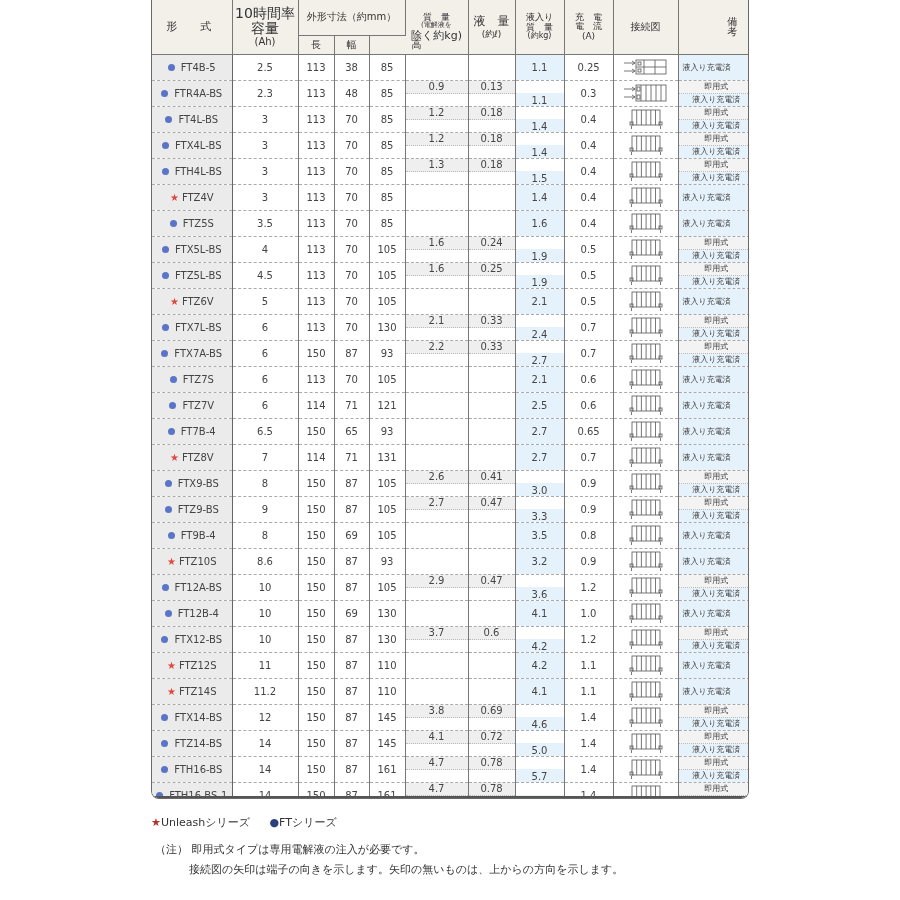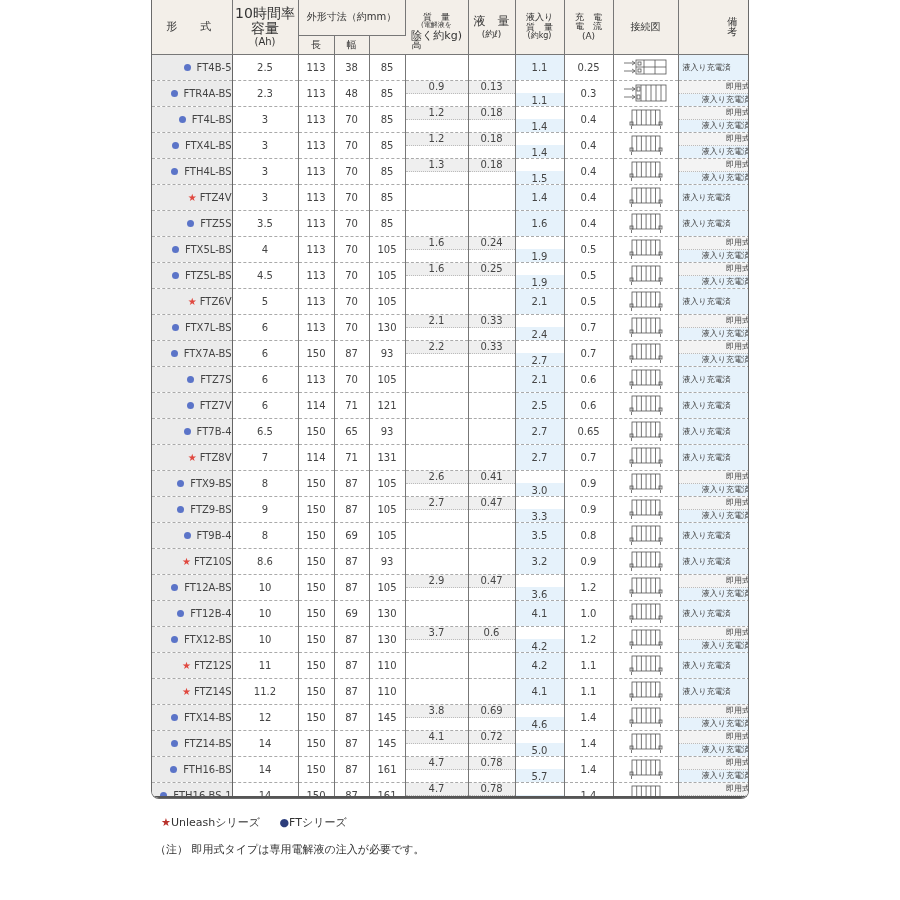--- a/index.html
+++ b/index.html
@@ -7,37 +7,37 @@
   .tbl-wrap { position:absolute; left:151px; top:0px; width:598px; height:799px; border:1px solid #6a6a6a; border-radius:0 0 8px 8px; border-top:none; box-sizing:border-box; overflow:hidden; }
   .tbl-wrap::after { content:""; position:absolute; left:0; right:0; bottom:0; height:2px; background:#555; }
   table { border-collapse:collapse; width:598px; table-layout:fixed; }
   th { background:#f3efe9; font-weight:normal; color:#333; border-right:1px solid #777; border-bottom:1px solid #777; padding:0; text-align:center; line-height:1.05; }
   th.mid { font-size:10px; }
   th.big { font-size:11px; letter-spacing:6px; }
   th.h1 { height:35px; }
   th.h2 { height:18px; font-size:10px; }
   td { border-right:1px solid #777; border-bottom:1px dashed #aaa; padding:0; font-size:10px; text-align:center; height:25px; color:#444; position:relative; }
   td:last-child, th:last-child { border-right:none;padding-left:42px; }
-  td.model { background:#ebebeb; text-align:right; font-size:10px; border-right:1px solid #666; }
+  td.model { background:#ebebeb; text-align:center; font-size:10px; border-right:1px solid #666; }
   .mark-dot { display:inline-block; width:7px; height:7px; border-radius:50%; background:#5b74c8; margin-right:6px; vertical-align:middle; position:relative; top:-1px; }
   .mark-star { display:inline-block; color:#e0483f; font-size:10px; margin-right:5px; vertical-align:middle; width:7px; }
   td.split { padding:0; vertical-align:top; }
   .split-top { height:12px; line-height:12px; background:#efefef; border-bottom:1px dotted #bbb; font-size:10px; }
   .split-bot { height:12px; line-height:14px; }
   td.wet { background:#e6f2fb; }
   td.wet-split { padding:0; vertical-align:top; background:#fff; }
   .wet-top { height:12px; background:#fff; }
   .wet-bot { height:13px; line-height:15px; background:#e6f2fb; }
   td.note { text-align:left; padding-left:4px; font-size:8px; }
   td.note-single { background:#e6f2fb; }
   .note-top { height:12px; line-height:12px; background:#f3f3f3; border-bottom:1px dotted #bbb; padding-left:4px; }
   .note-bot { height:12px; line-height:12px; background:#e6f2fb; padding-left:4px; }
-  td.note-split { padding:0; text-align:right; font-size:8px; vertical-align:top; }
+  td.note-split { padding:0; text-align:center; font-size:8px; vertical-align:top; }
   .diagram { display:inline-block; vertical-align:middle; }
-  .legend { position:absolute; left:161px; top:815px; font-size:11px; color:#333; }
+  .legend { position:absolute; left:151px; top:815px; font-size:11px; color:#333; }
   .legend .star { color:#b8322c; }
   .legend .dot { color:#2d3e7c; margin-left:16px; }
   .notes { position:absolute; left:155px; top:840px; font-size:11px; color:#333; line-height:20px; }
   .notes .line2 { padding-left:34px; }
 </style>
 </head>
 <body>
 
 <div class="tbl-wrap">
   <table>
@@ -1021,13 +1021,14 @@
   </table>
 </div>
 
 <div class="legend">
   <span class="star">★</span><span>Unleashシリーズ</span>
   <span class="dot">●</span><span>FTシリーズ</span>
 </div>
 
 <div class="notes">
   <div><span>（注）</span>&nbsp;<span>即用式タイプは専用電解液の注入が必要です。</span></div>
+  <div class="line2">接続図の矢印は端子の向きを示します。矢印の無いものは、上からの方向を示します。</div>
 </div>
 
 </body></html>

